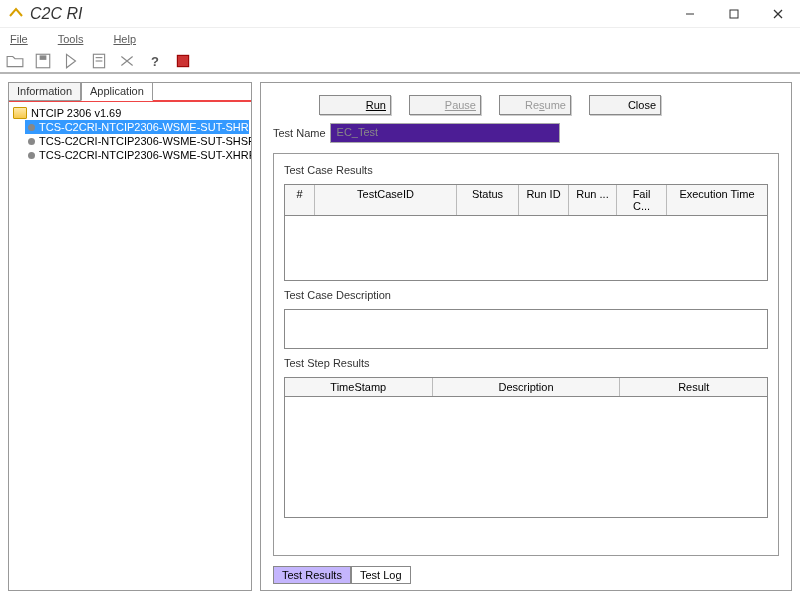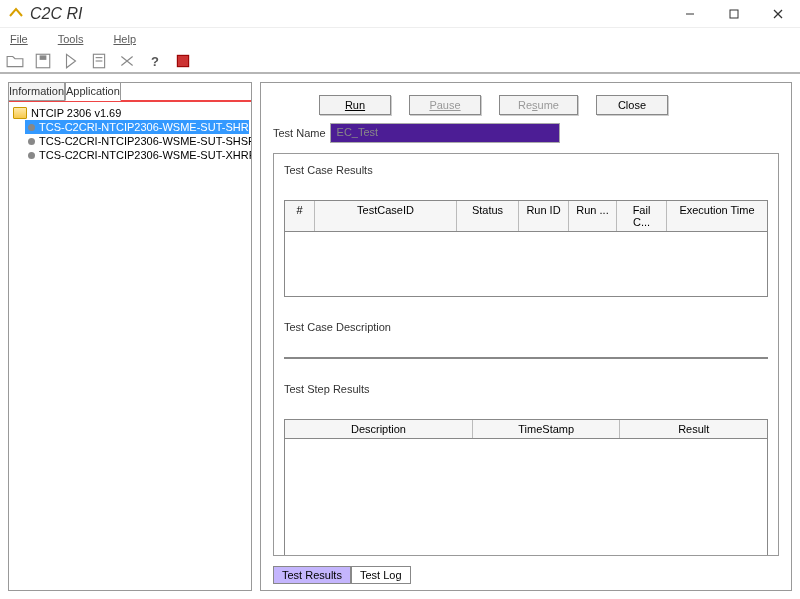--- a/index.html
+++ b/index.html
@@ -86,21 +86,21 @@
       flex-direction: column;
     }
     .tabs-top {
       display: flex;
       margin-top: -1px;
       margin-left: -1px;
       height: 19px;
     }
     .tab {
       border: 1px solid #999;
-      padding: 2px 0;
+      padding: 2px 8px;
       background: #fff;
       cursor: pointer;
       font-size: 11px;
       position: relative;
       color: #333;
     }
     .tab.active {
       border-bottom: 1px solid #fff;
       z-index: 2;
     }
@@ -150,24 +150,24 @@
       display: flex;
       flex-direction: column;
     }
     .button-row {
       display: flex;
       gap: 18px;
       padding: 4px 0 8px 46px;
     }
     .btn {
       min-width: 72px;
-      padding: 3px 18px;
+      padding: 3px 4px;
       border: 1px solid #888;
       background: #f3f3f3;
-      text-align: center;
+      text-align: right;
       cursor: pointer;
       box-shadow: 1px 1px 0 #ccc;
     }
     .btn .u { text-decoration: underline; }
     .btn.disabled { color: #999; cursor: default; }
     .test-name-row {
       display: flex;
       align-items: center;
       gap: 4px;
       margin-bottom: 10px;
@@ -179,21 +179,21 @@
       padding: 2px 6px;
       color: #888;
       background: #4c1d95;
     }
     .section-area {
       flex: 1;
       border: 1px solid #999;
       padding: 10px 10px 6px 10px;
       display: flex;
       flex-direction: column;
-      gap: 24px;
+      gap: 8px;
       overflow: hidden;
     }
     .section-title { font-size: 11px; color: #333; }
     .results-table {
       border: 1px solid #888;
     }
     .results-thead {
       display: flex;
       border-bottom: 1px solid #888;
       background: #f6f6f6;
@@ -360,22 +360,22 @@
         </div>
         <div class="results-body"></div>
       </div>
 
       <div class="section-title">Test Case Description</div>
       <div class="desc-box"></div>
 
       <div class="section-title">Test Step Results</div>
       <div class="results-table step-table">
         <div class="results-thead">
+          <div class="th" style="flex:1">TimeStamp</div>
           <div class="th" style="flex:1.3">Description</div>
-          <div class="th" style="flex:1">TimeStamp</div>
           <div class="th" style="flex:1">Result</div>
         </div>
         <div class="results-body"></div>
       </div>
     </div>
 
     <div class="bottom-tabs-wrap">
       <div class="bottom-tabs">
         <div class="btab inactive">Test Results</div>
         <div class="btab active">Test Log</div>

